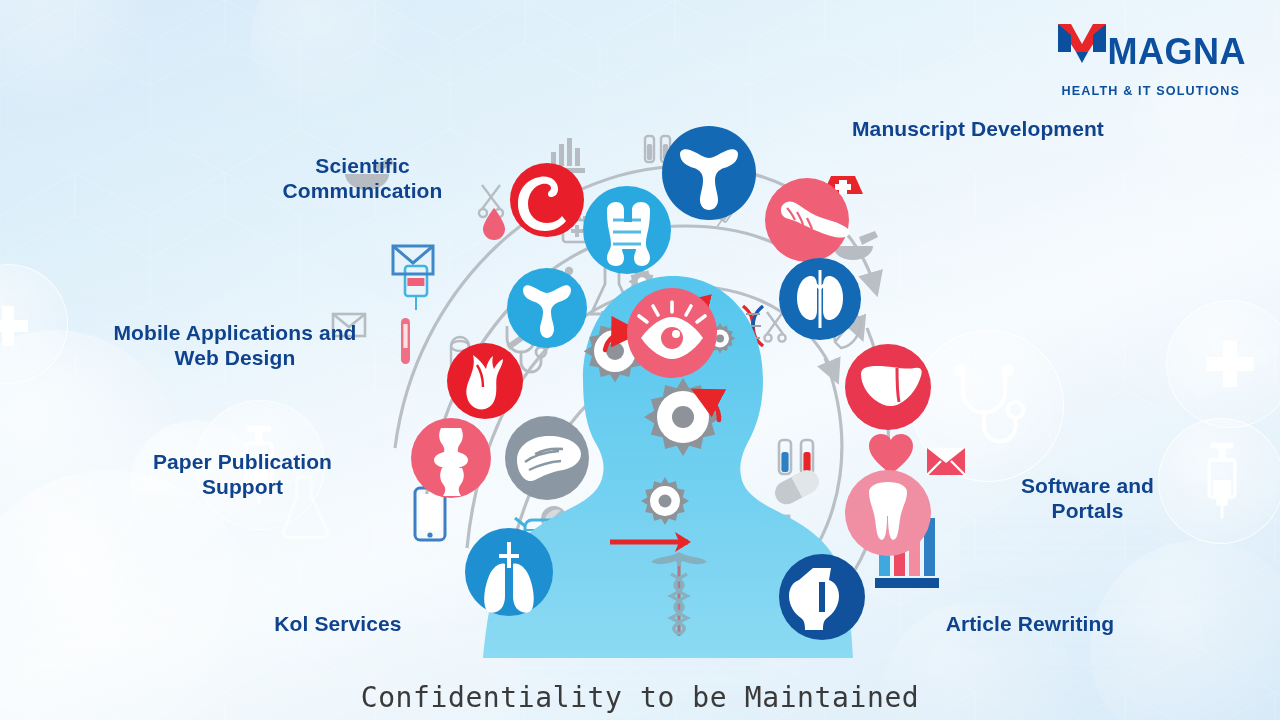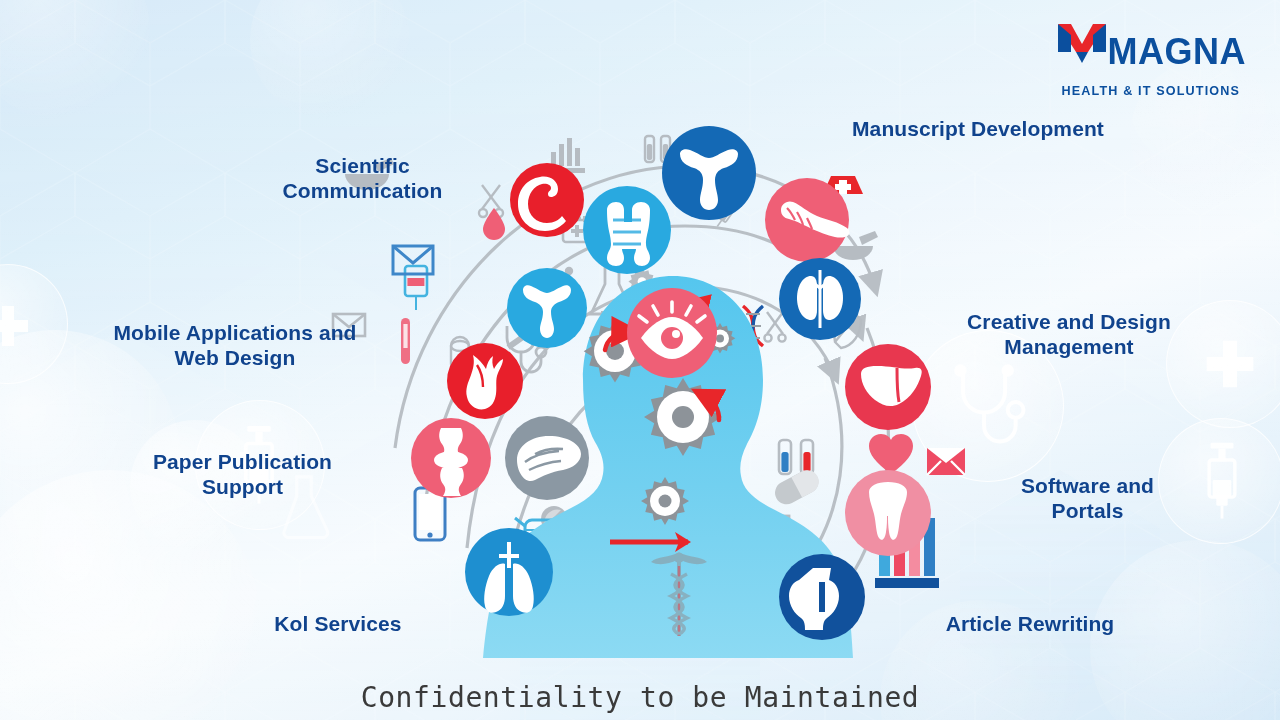--- a/index.html
+++ b/index.html
@@ -676,22 +676,20 @@
   <div class="svc-label" style="left:85px; top:310px; width:300px;margin-top:11px;">Mobile Applications and
 Web Design</div>
 
   <div class="svc-label" style="left:125px; top:450px; width:235px;">Paper Publication
 Support</div>
 
   <div class="svc-label" style="left:248px; top:612px; width:180px;">Kol Services</div>
 
   <div class="svc-label" style="left:828px; top:117px; width:300px;">Manuscript Development</div>
 
-  <div class="svc-label" style="left:938px; top:310px; width:262px;">Creative and Design
-Management</div>
 
   <div class="svc-label" style="left:990px; top:474px; width:195px;">Software and
 Portals</div>
 
   <div class="svc-label" style="left:930px; top:612px; width:200px;">Article Rewriting</div>
 
   <div id="caption">Confidentiality to be Maintained</div>
 
 </div>
 

